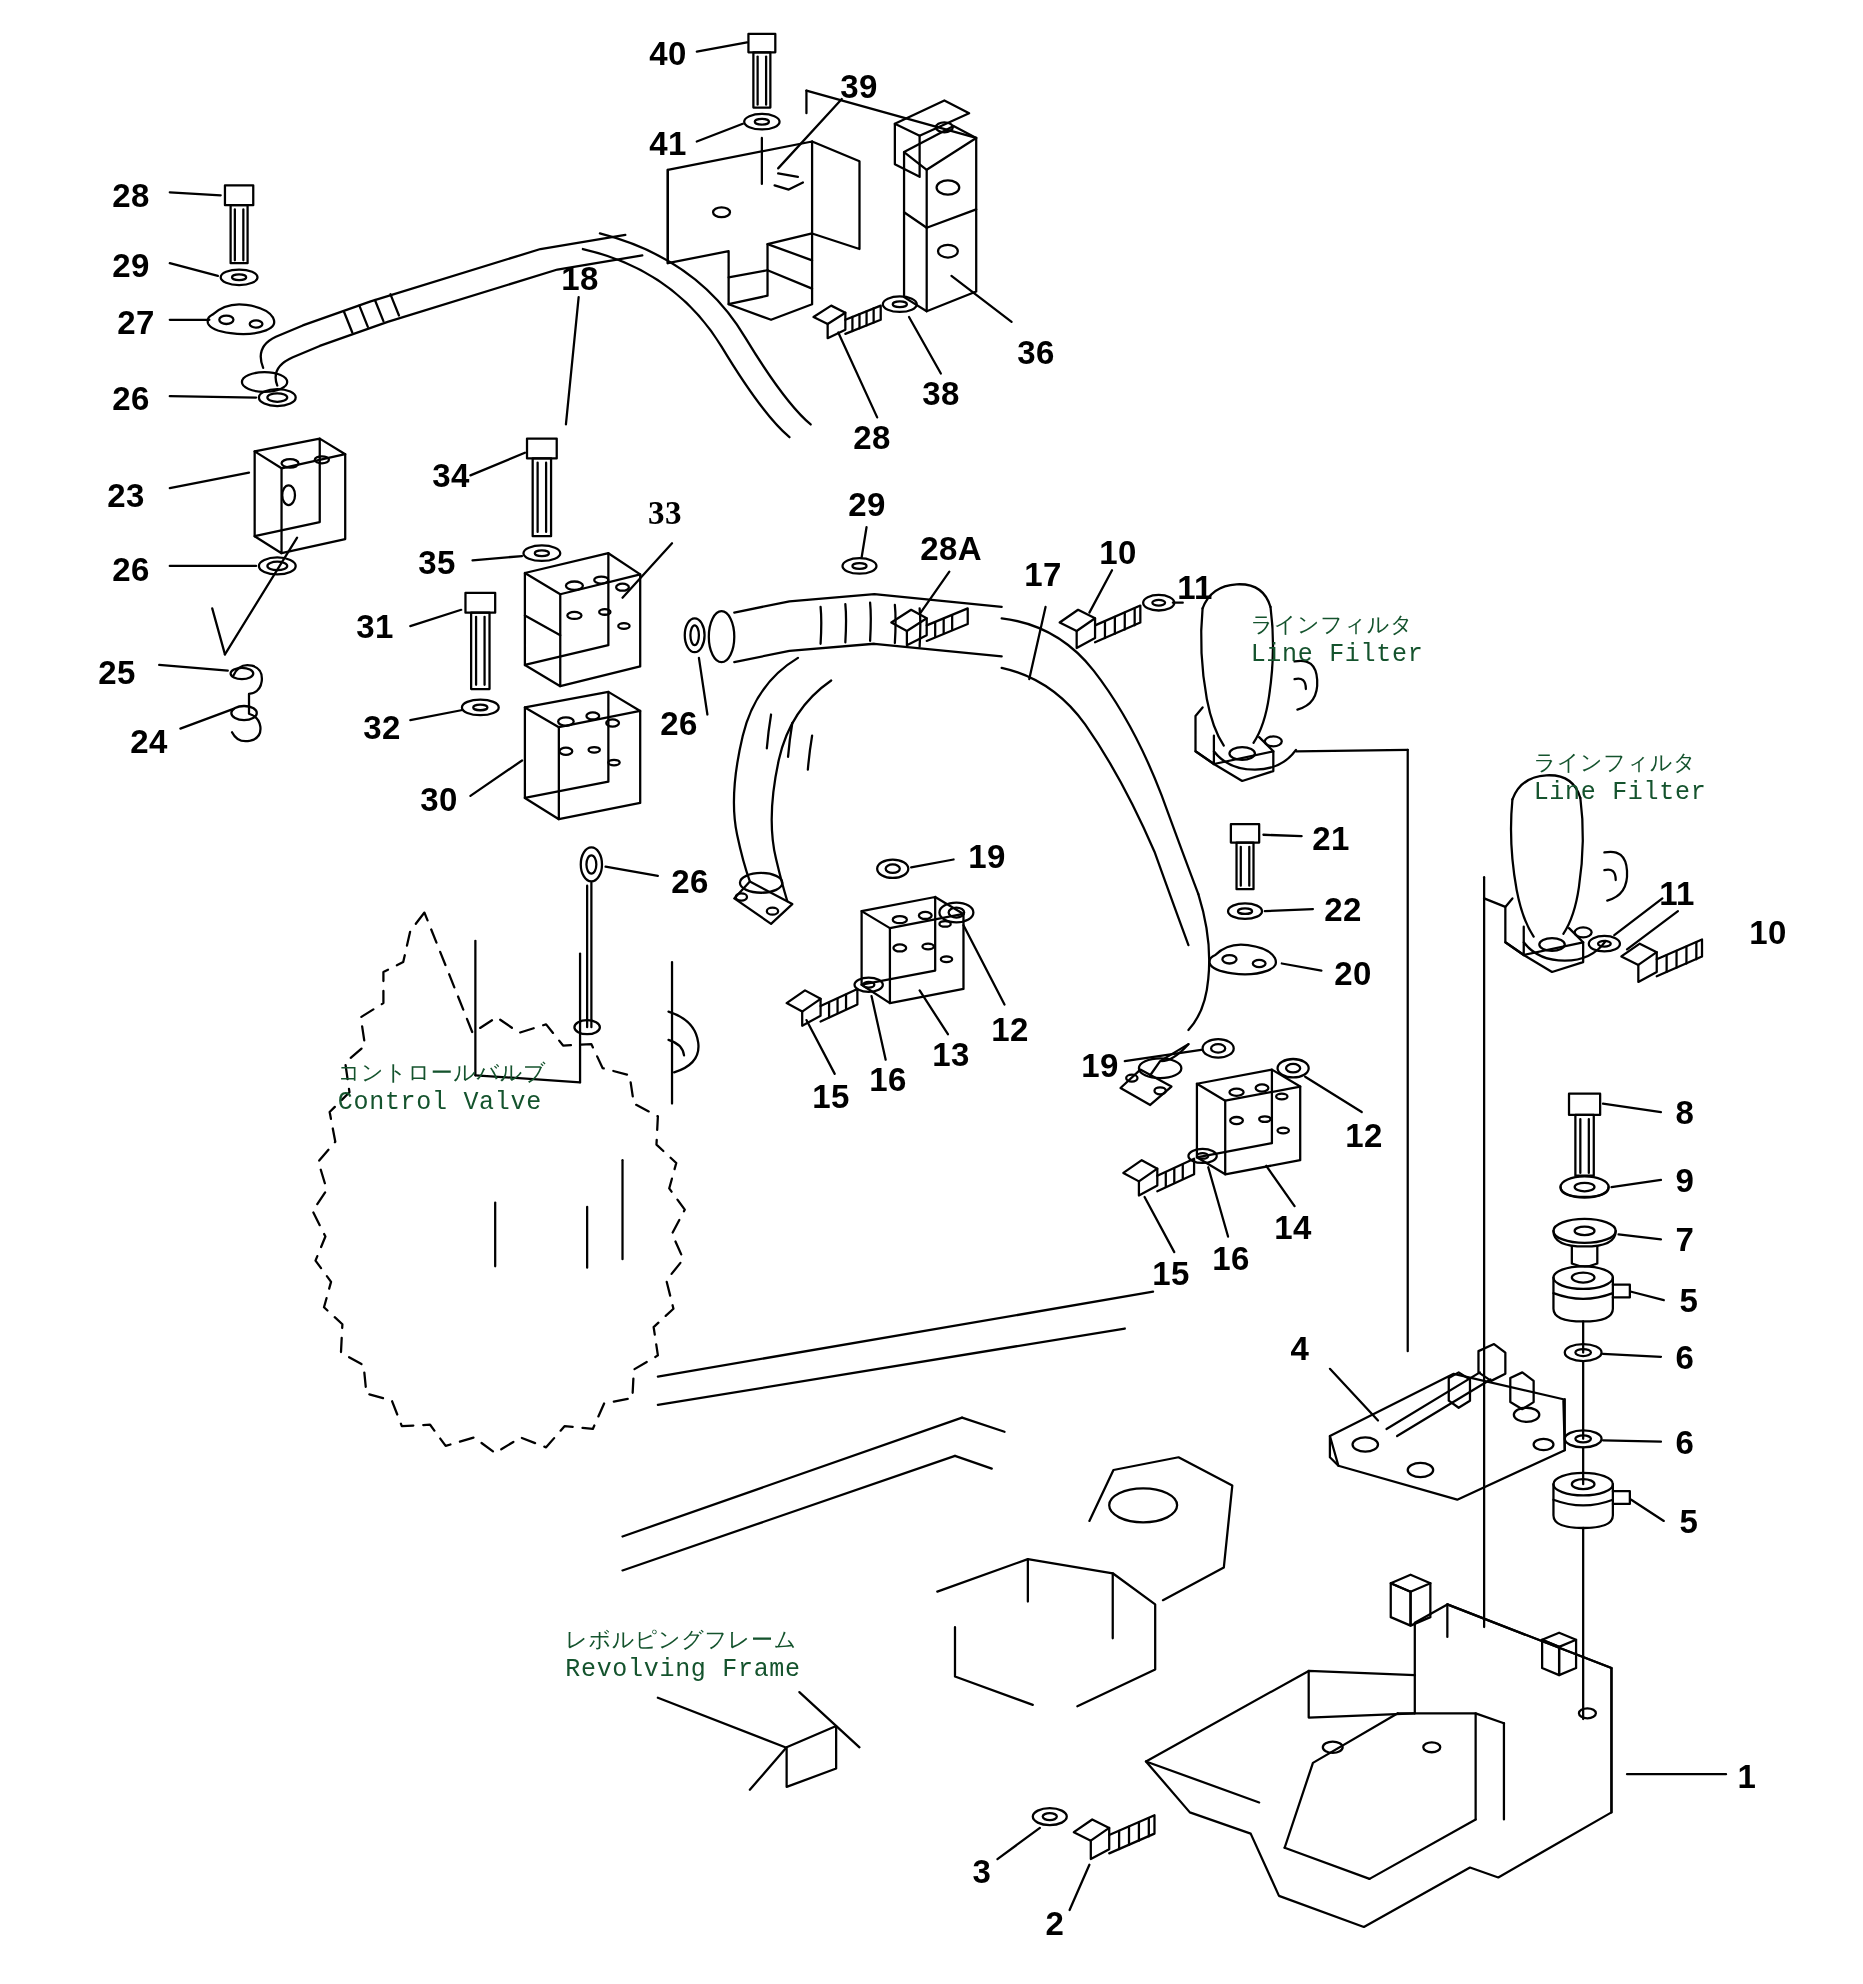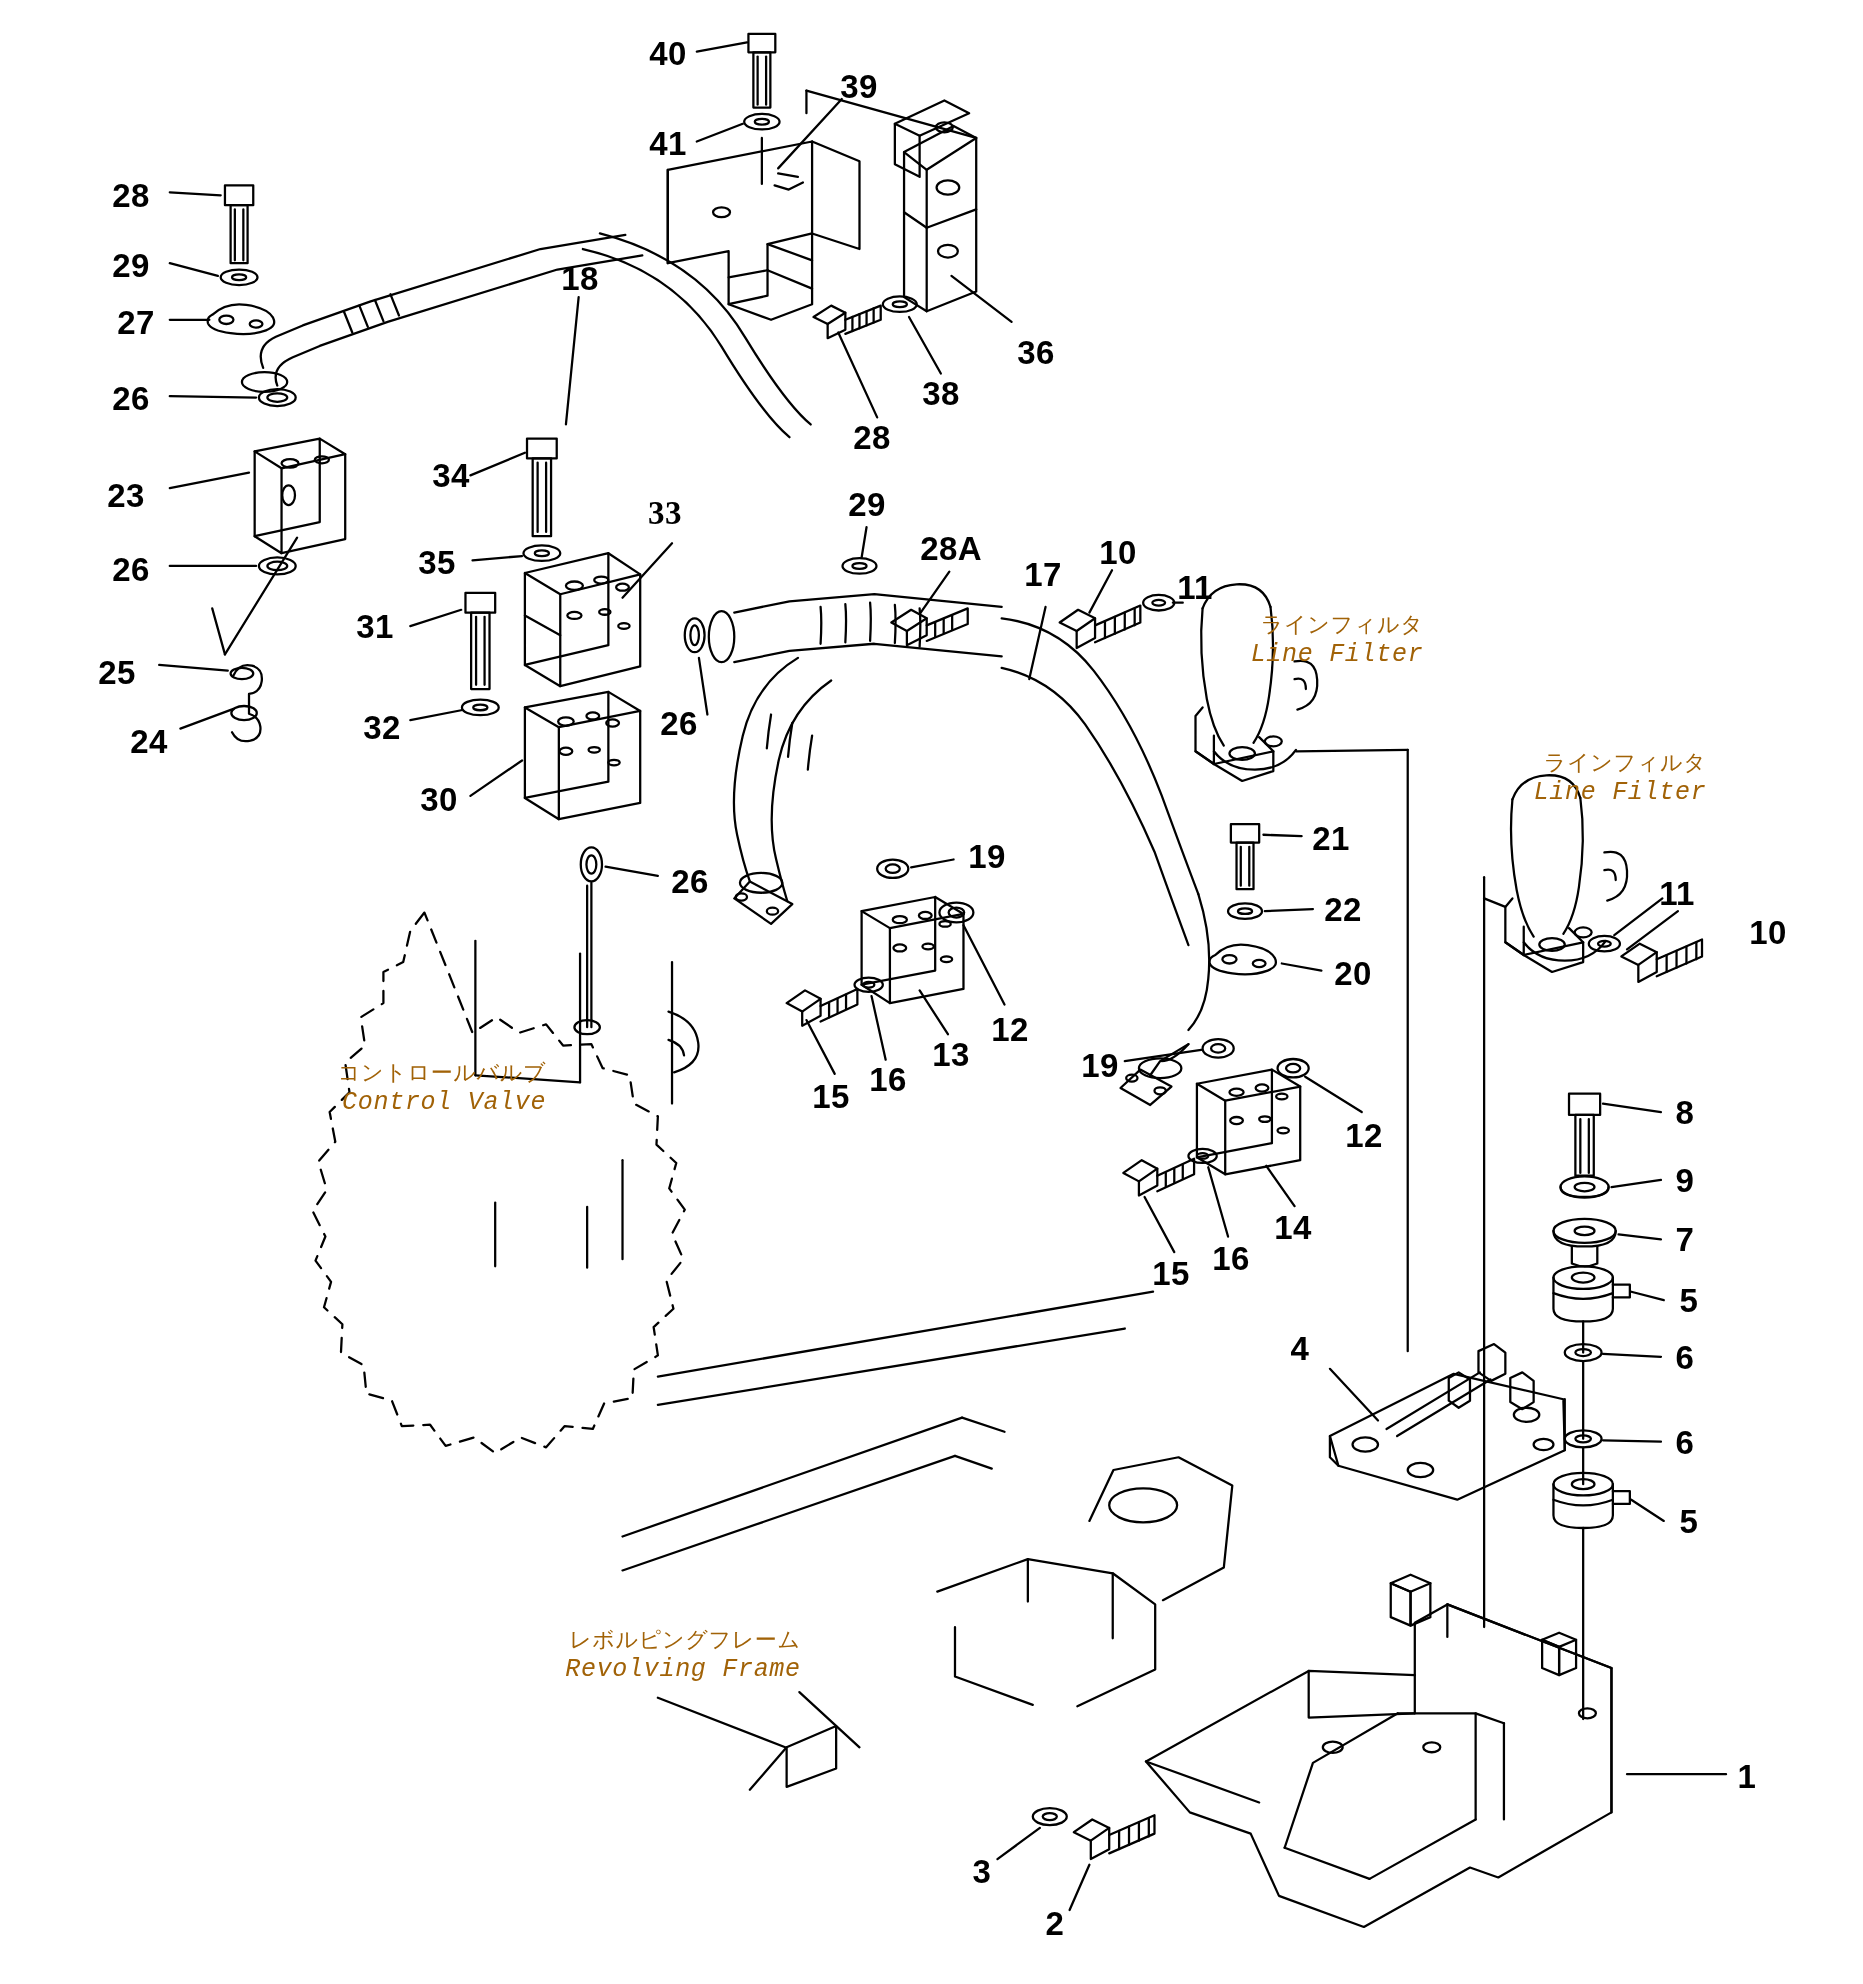--- a/index.html
+++ b/index.html
@@ -31,40 +31,39 @@
     color: #000000;
     white-space: nowrap;
     transform: translate(-50%, -50%);
     letter-spacing: 0.4px;
   }
   .cmplabel {
     position: absolute;
     font-family: "Liberation Mono", monospace;
     font-size: 24px;
     line-height: 1.25;
-    color: #a16207;
+    color: #14532d;
     white-space: nowrap;
     transform: translate(-50%, -50%);
-    text-align: right;
+    text-align: left;
     font-weight: bold;
   }
   .cmplabel .jp {
     display: block;
     font-family: "DejaVu Sans", sans-serif;
     font-size: 22px;
     font-weight: normal;
     letter-spacing: 0.7px;
   }
   .cmplabel .en {
     display: block;
     font-family: "Liberation Mono", monospace;
     font-size: 25px;
     font-weight: normal;
     letter-spacing: 0.7px;
-    font-style: italic;
   }
 </style>
 </head>
 <body>
 
 <div id="sheet">
 
   <svg id="artwork" viewBox="0 0 2635 2806" xmlns="http://www.w3.org/2000/svg">
     <g fill="none" stroke="#000" stroke-width="3.2" stroke-linecap="round" stroke-linejoin="round">
 

